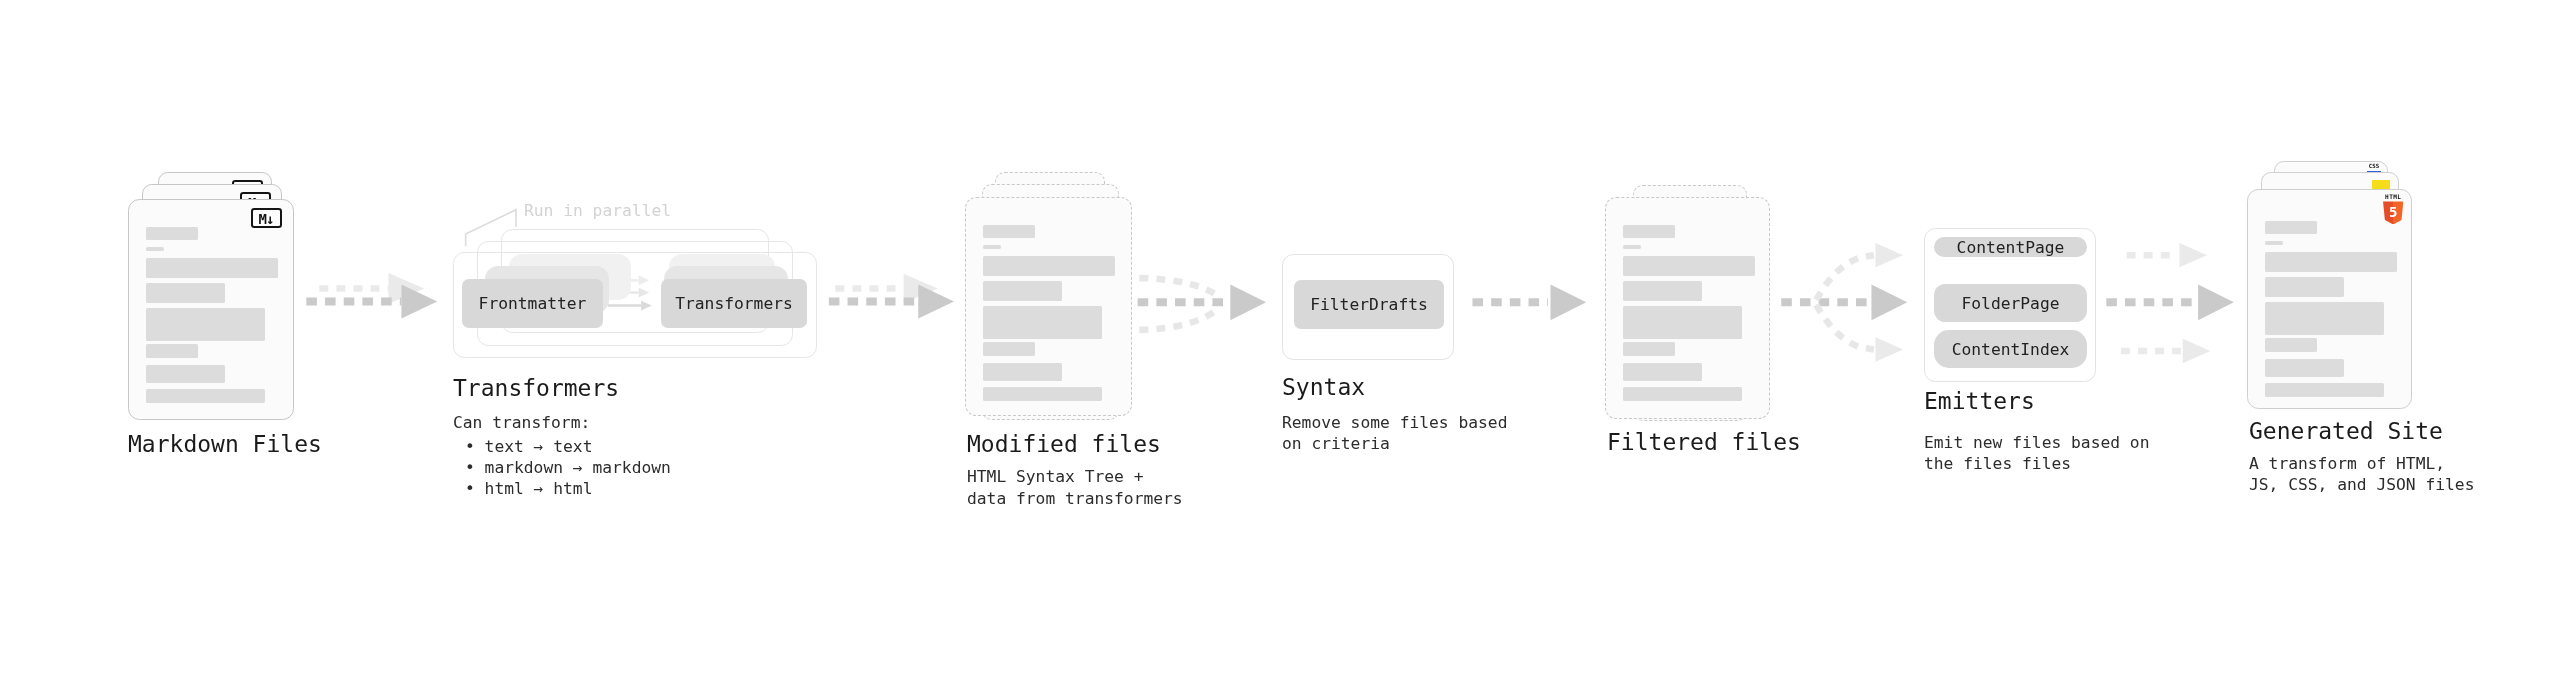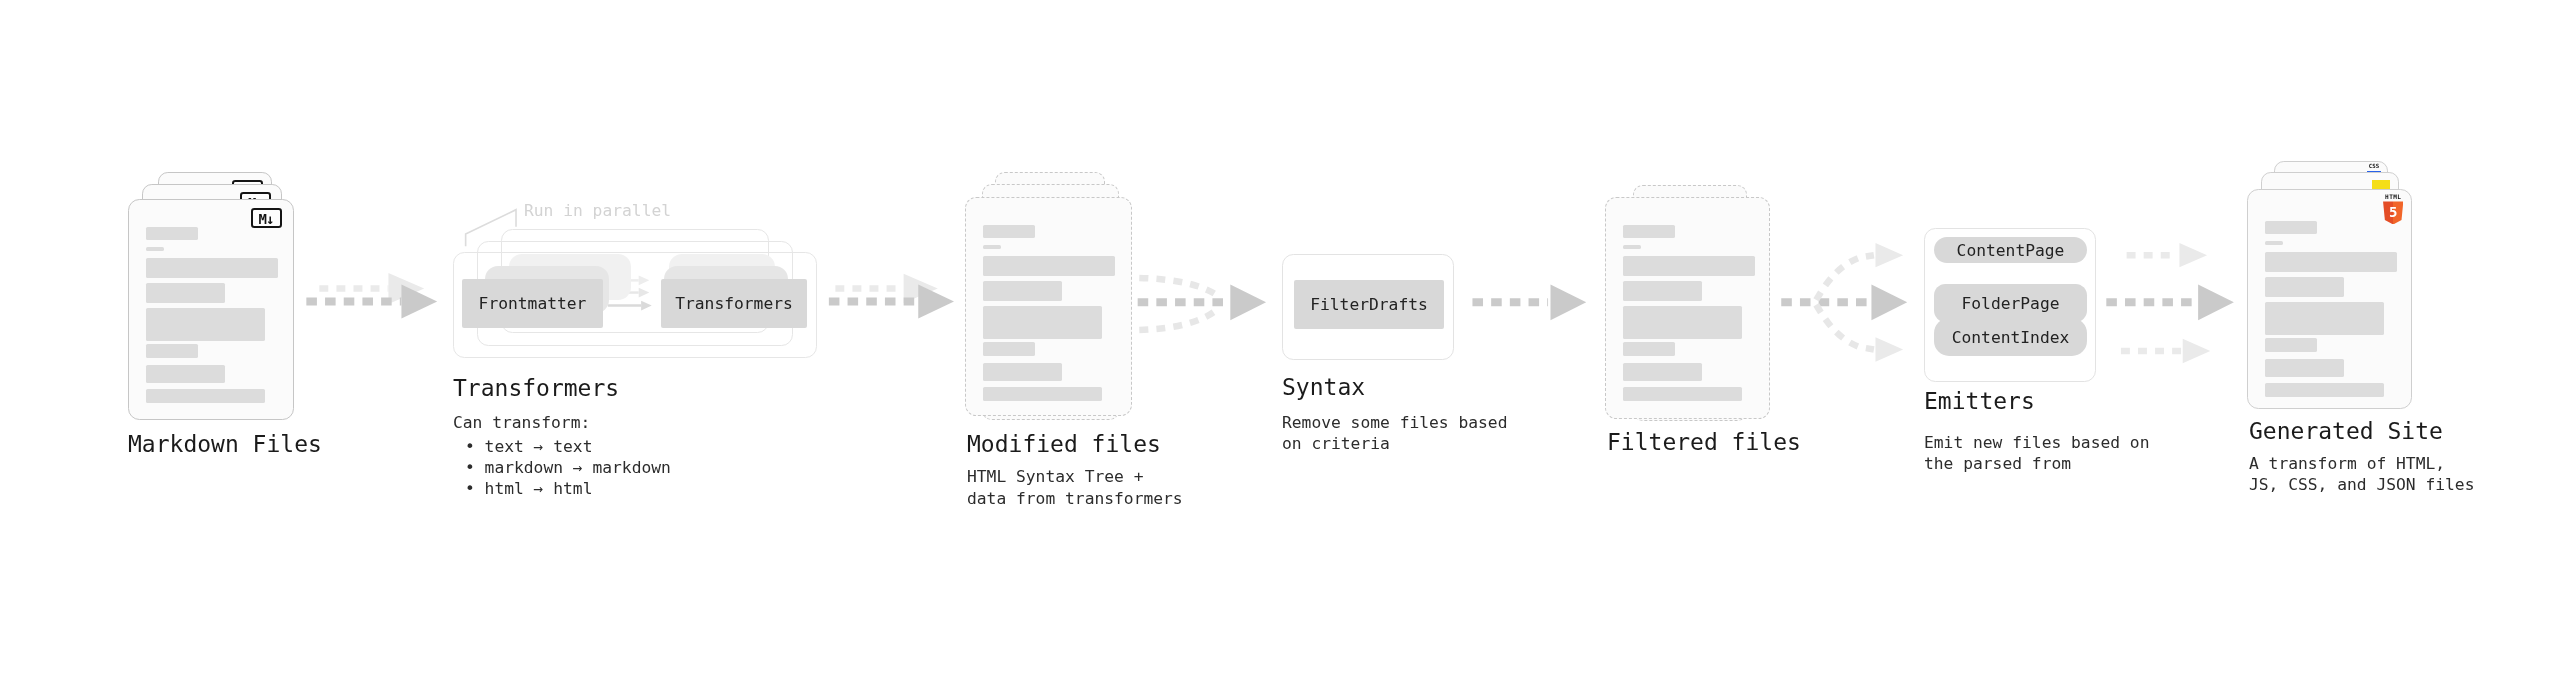--- a/index.html
+++ b/index.html
@@ -38,21 +38,21 @@
   .html5-badge .html-txt{font-size:6.1px;font-weight:bold;color:#111;line-height:7.3px;letter-spacing:0.4px;}
   .html5-shield{
     width:20.3px;height:23px;margin:0.8px auto 0;
     background:linear-gradient(90deg,#e44d26 50%,#f16529 50%);
     clip-path:polygon(0% 0%,100% 0%,91% 81%,50% 100%,9% 81%);
     color:#fff;font-weight:bold;font-size:14px;line-height:22px;text-align:center;
   }
   
   .tbox{position:absolute;border:1.6px solid #e6e6e6;border-radius:11.4px;box-sizing:border-box;background:transparent;}
   .pill{
-    position:absolute;background:#d8d8d8;border-radius:2px;box-sizing:border-box;
+    position:absolute;background:#d8d8d8;border-radius:7px;box-sizing:border-box;
     display:flex;align-items:center;justify-content:center;
     font-size:16.3px;color:#222;white-space:nowrap;
   }
   .gpill{position:absolute;border-radius:13px;}
   .g1{background:#e6e6e6;}
   .g2{background:#f1f1f1;}
   
   .stage-label{position:absolute;font-size:23px;color:#1b1b1b;white-space:nowrap;}
   .stage-sub{position:absolute;font-size:16.3px;line-height:21px;color:#2c2c2c;white-space:nowrap;}
   .note{position:absolute;font-size:16.3px;color:#d3d3d3;white-space:nowrap;}
@@ -214,26 +214,26 @@
           <div class="bar b6"></div>
           <div class="bar b7"></div>
           <div class="bar b8"></div>
       </div>
     </div>
     <div class="stage-label" style="left:1607px;top:429px">Filtered files</div>
   </div>
 
   <div>
     <div class="tbox" style="left:1924px;top:228px;width:172px;height:154px;border-color:#e3e3e3"></div>
-    <div class="pill" style="left:1934px;top:237px;width:153px;height:26px;border-radius:14px">ContentPage</div>
+    <div class="pill" style="left:1934px;top:237px;width:153px;height:20px;border-radius:14px">ContentPage</div>
     <div class="pill" style="left:1934px;top:284px;width:153px;height:38px;border-radius:11.4px">FolderPage</div>
-    <div class="pill" style="left:1934px;top:318px;width:153px;height:38px;border-radius:15px">ContentIndex</div>
+    <div class="pill" style="left:1934px;top:330px;width:153px;height:38px;border-radius:15px">ContentIndex</div>
     <div class="stage-label" style="left:1924px;top:388px">Emitters</div>
     <div class="stage-sub" style="left:1924px;top:432px">Emit new files based on</div>
-    <div class="stage-sub" style="left:1924px;top:453px">the parsed from</div>
+    <div class="stage-sub" style="left:1924px;top:453px">the files files</div>
   </div>
 
   <div>
     <div class="doc site" style="left:2274px;top:161px;width:114px;height:236px;border-radius:9.8px">
       <div class="css-badge">
         <div class="css-txt">CSS</div>
         <div class="css-bar"></div>
       </div>
     </div>
     <div class="doc site" style="left:2261px;top:172px;width:138px;height:236px;border-radius:9.8px">

